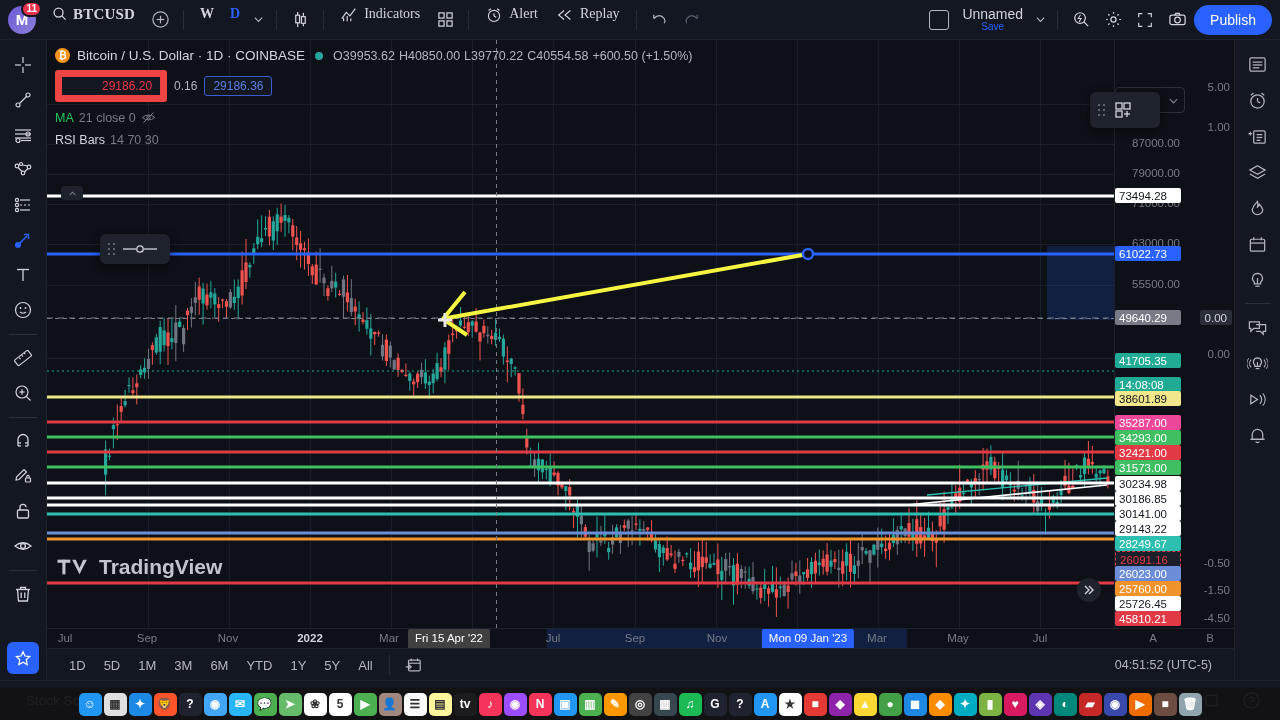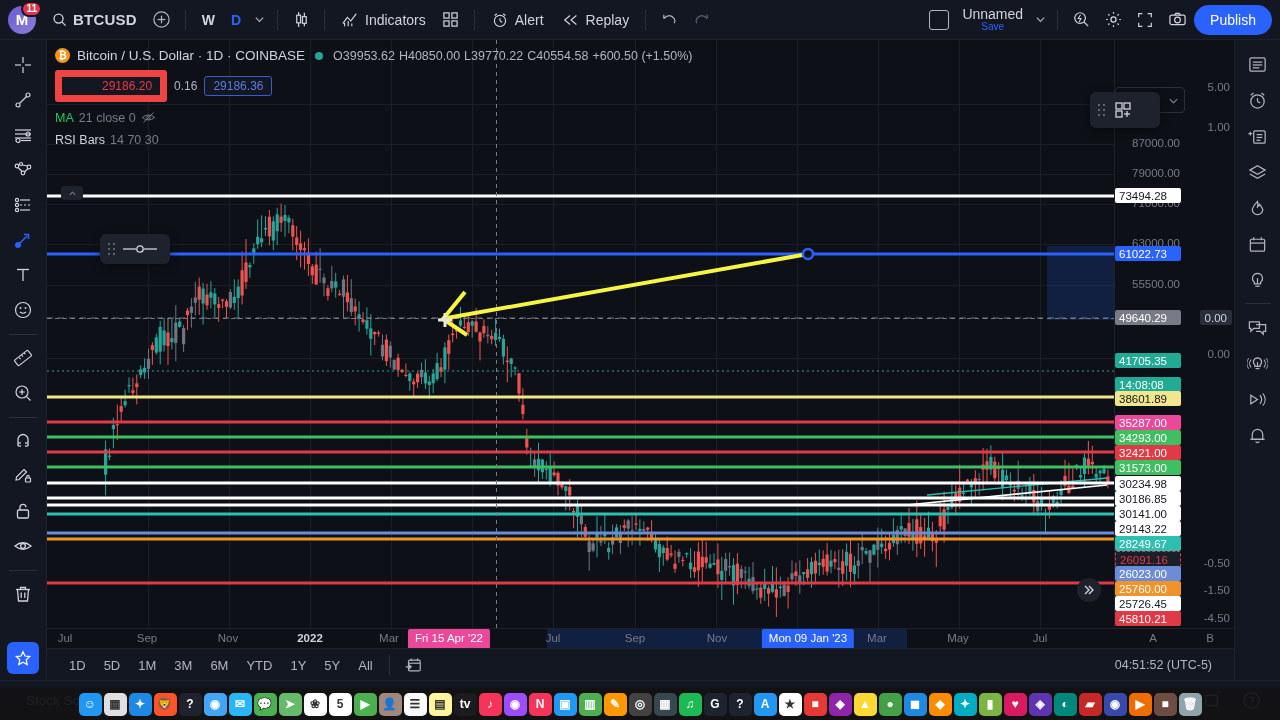--- a/index.html
+++ b/index.html
@@ -25,23 +25,23 @@
     color: #fff; font-size: 15px; font-weight: bold; margin-right: 6px;
   }
   .badge {
     position: absolute; top: -5px; right: -6px; min-width: 16px; height: 16px;
     background: #e8314a; border-radius: 8px; color: #fff;
     font-size: 10px; font-weight: bold; display: flex;
     align-items: center; justify-content: center; padding: 0 3px;
     border: 2px solid #131722;
   }
   .tb-item {
-    display: flex; align-items: center; gap: 6px; height: 28px;
+    display: flex; align-items: flex-start; gap: 6px; height: 28px;
     padding: 0 8px; border-radius: 4px; cursor: pointer;
-    font-size: 14px; color: #d1d4dc; white-space: nowrap;
+    font-size: 14px; color: #d1d4dc; white-space: nowrap; font-family: Liberation Serif, serif;
   }
   .sym { font-weight: bold; font-size: 15px; letter-spacing: .2px; }
   .tb-sep { width: 1px; height: 20px; background: #2a2e39; margin: 0 6px; }
   .tf-w { font-size: 14px; font-weight: bold; color: #d1d4dc; padding: 0 5px; }
   .tf-d { font-size: 14px; font-weight: bold; color: #2962ff; padding: 0 3px; }
   .icon-btn {
     width: 30px; height: 28px; display: flex; align-items: center;
     justify-content: center; border-radius: 4px; cursor: pointer;
   }
   .spacer { flex: 1; }
@@ -161,21 +161,21 @@
   .taxis {
     position: absolute; top: 588px; left: 0; width: 1187px; height: 20px;
     border-top: 1px solid #1e222d; background: #0d1017;
   }
   .tlab { position: absolute; top: 3px; font-size: 11.5px; color: #787b86; transform: translateX(-50%); }
   .tlab.b { color: #d1d4dc; font-weight: bold; }
   .tsel {
     position: absolute; top: 0; height: 20px; font-size: 11.5px; color: #fff;
     padding: 3px 7px; border-radius: 2px; transform: translateX(-50%); white-space: nowrap;
   }
-  .tsel.grey { background: #ec4899; }
+  .tsel.grey { background: #404040; }
   .tsel.blue { background: #2962ff; }
   .tsel-range { position: absolute; top: 0; height: 20px; background: rgba(41,98,255,.18); }
 
   
   .btmbar {
     position: absolute; top: 648px; left: 47px; width: 1187px; height: 32px;
     border-top: 1px solid #1e222d; display: flex; align-items: center;
     padding: 16px 14px; gap: 2px; background: #131722;
   }
   .tf {
@@ -1100,20 +1100,28 @@
         <circle cx="761" cy="214" r="5" fill="#0d1017" stroke="#2962ff" stroke-width="2.5"></circle>
       </svg>
 
       <div style="position:absolute;left:390px;top:272px">
         <svg width="16" height="16" viewBox="0 0 16 16">
           <line x1="8" y1="1" x2="8" y2="15" stroke="#e6e6e6" stroke-width="3"></line>
           <line x1="1" y1="8" x2="15" y2="8" stroke="#e6e6e6" stroke-width="3"></line>
         </svg>
       </div>
 
+      <div style="position:absolute;left:10px;top:515px;display:flex;align-items:center;gap:8px;opacity:.92">
+        <svg width="34" height="22" viewBox="0 0 36 24" fill="#d1d4dc">
+          <rect x="0" y="4" width="14" height="3.4"></rect>
+            <rect x="5.3" y="4" width="3.4" height="16"></rect>
+          <polygon points="16,4 20,4 24,13 28,4 32,4 24,20"></polygon>
+        </svg>
+        <span style="font-size:21px;font-weight:bold;color:#d1d4dc">TradingView</span>
+      </div>
 
       <div style="position:absolute;left:1030px;top:538px;width:24px;height:24px;border-radius:50%;
                   background:#1e222d;display:flex;align-items:center;justify-content:center;cursor:pointer">
         <svg width="12" height="12" viewBox="0 0 12 12" fill="none" stroke="#d1d4dc" stroke-width="1.4">
           <polyline points="2,2 6,6 2,10"></polyline>
             <polyline points="6,2 10,6 6,10"></polyline>
         </svg>
       </div>
 
       <div style="position:absolute;left:14px;top:146px;width:22px;height:14px;background:#1e222d;

